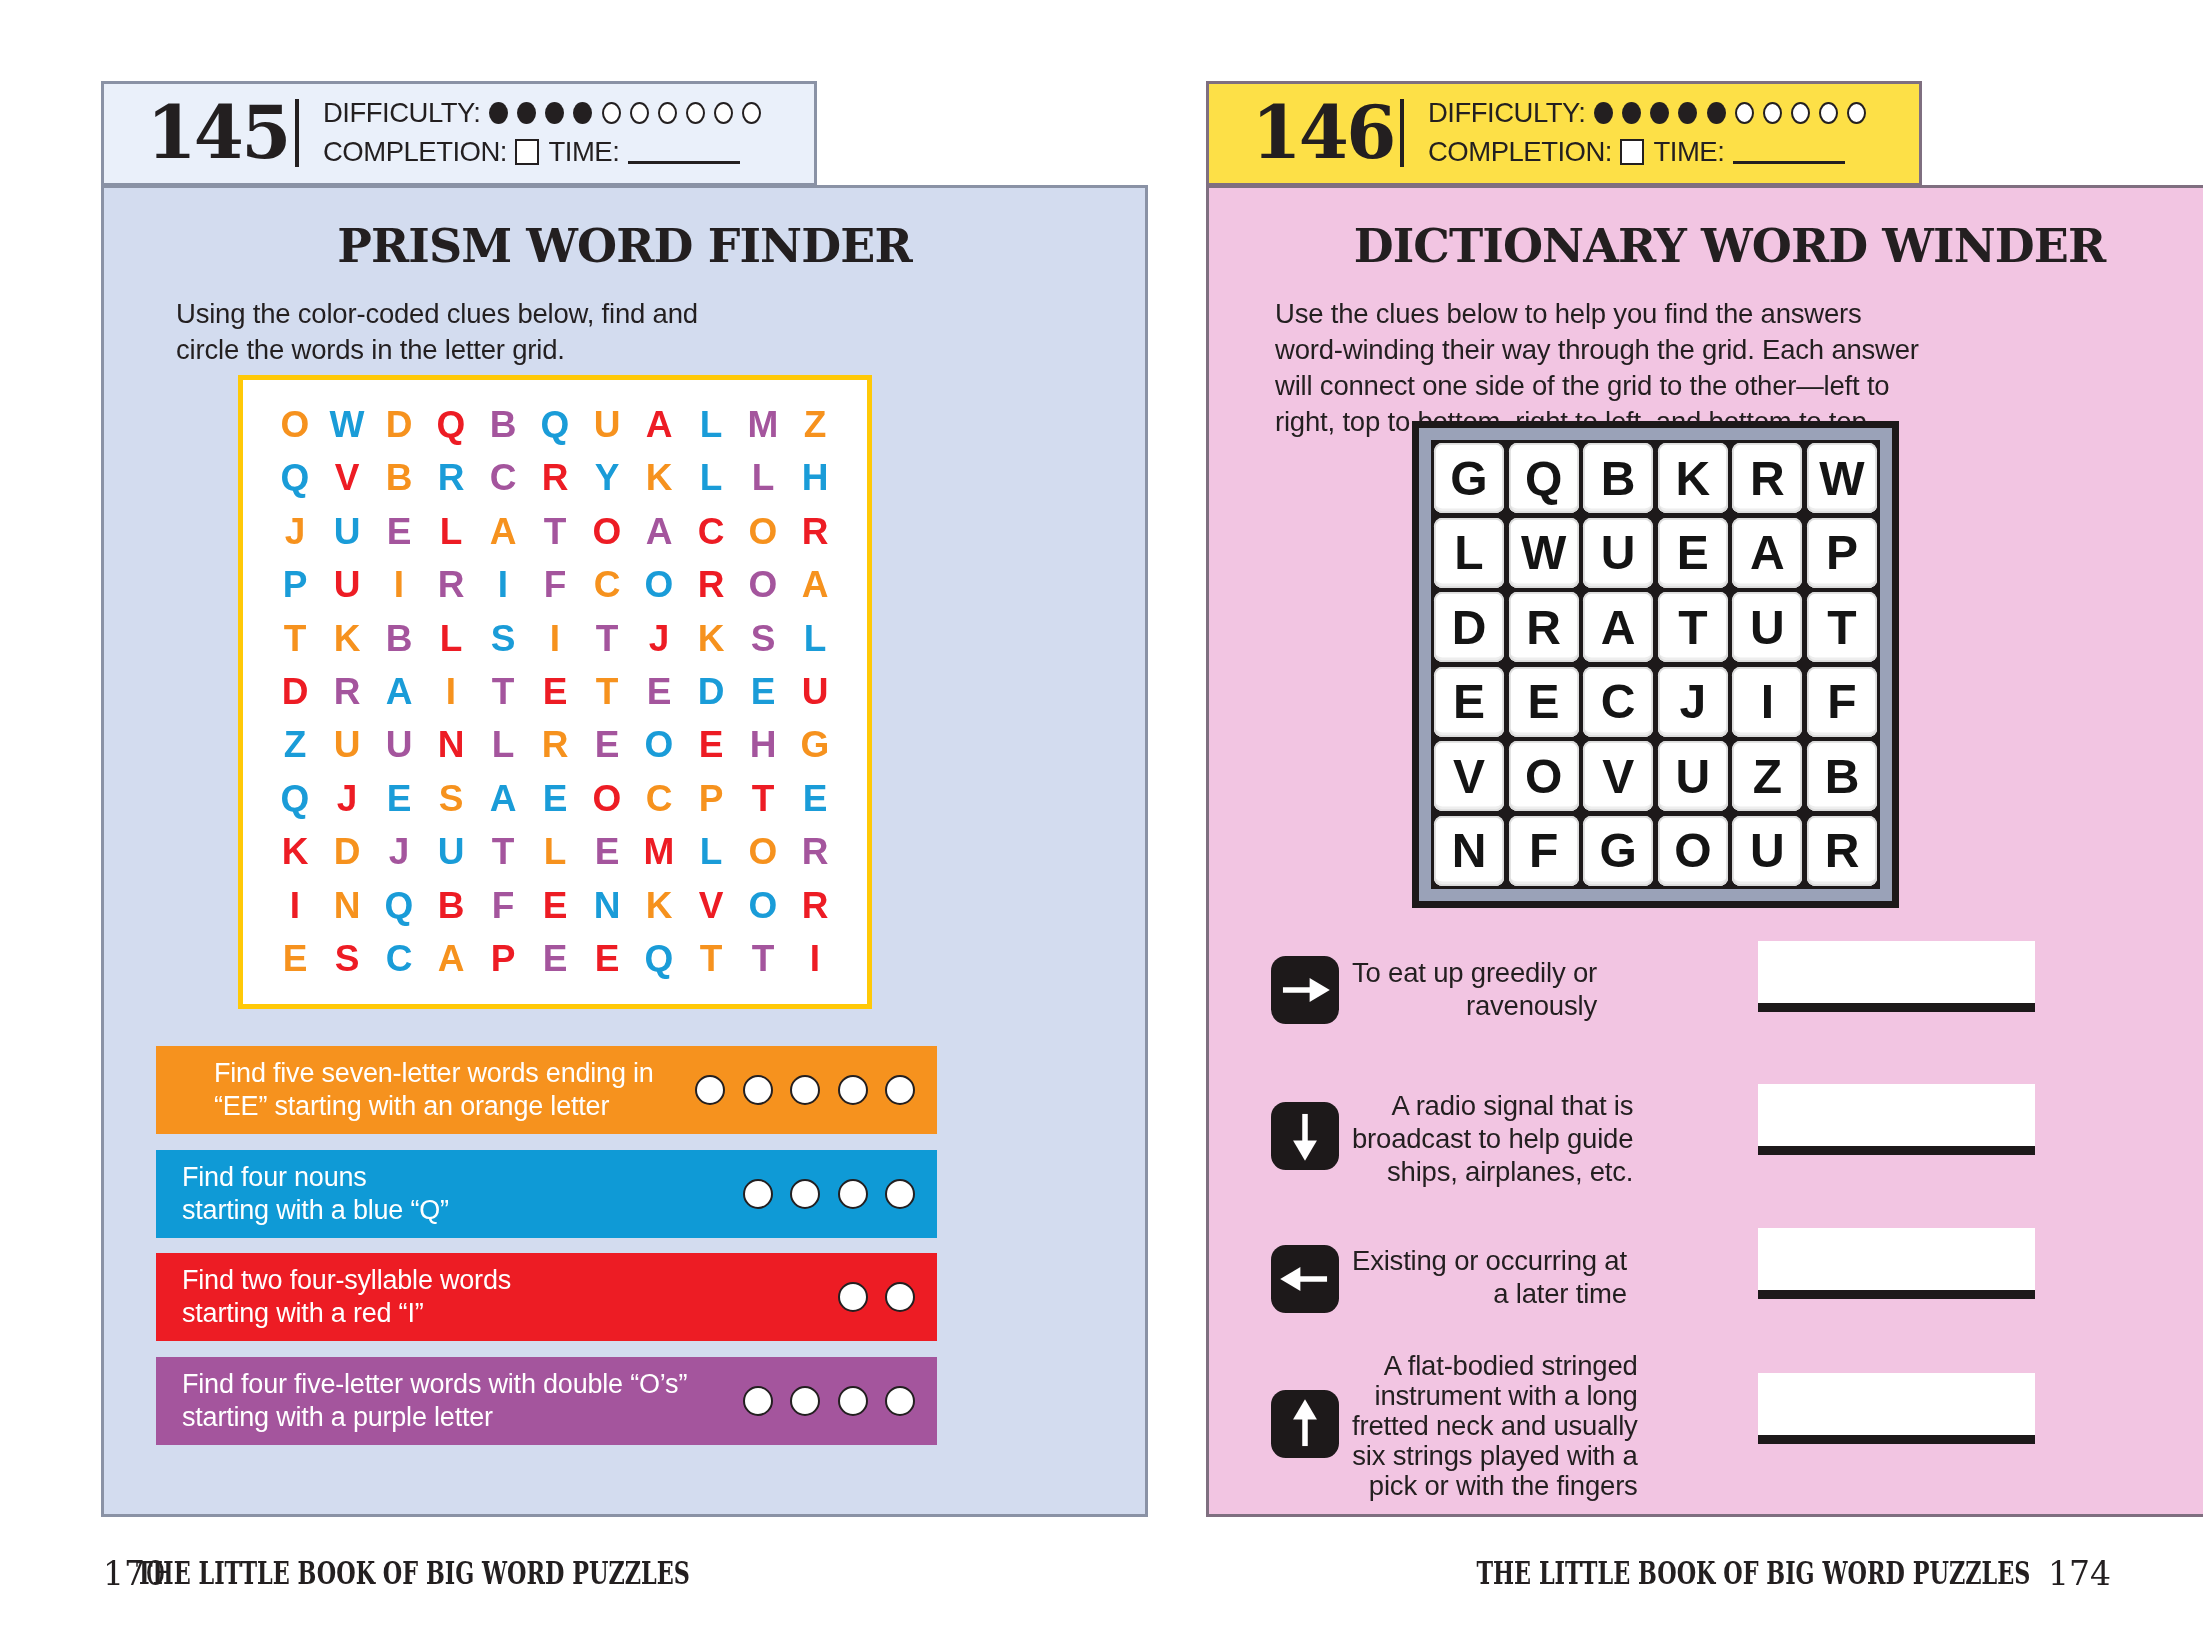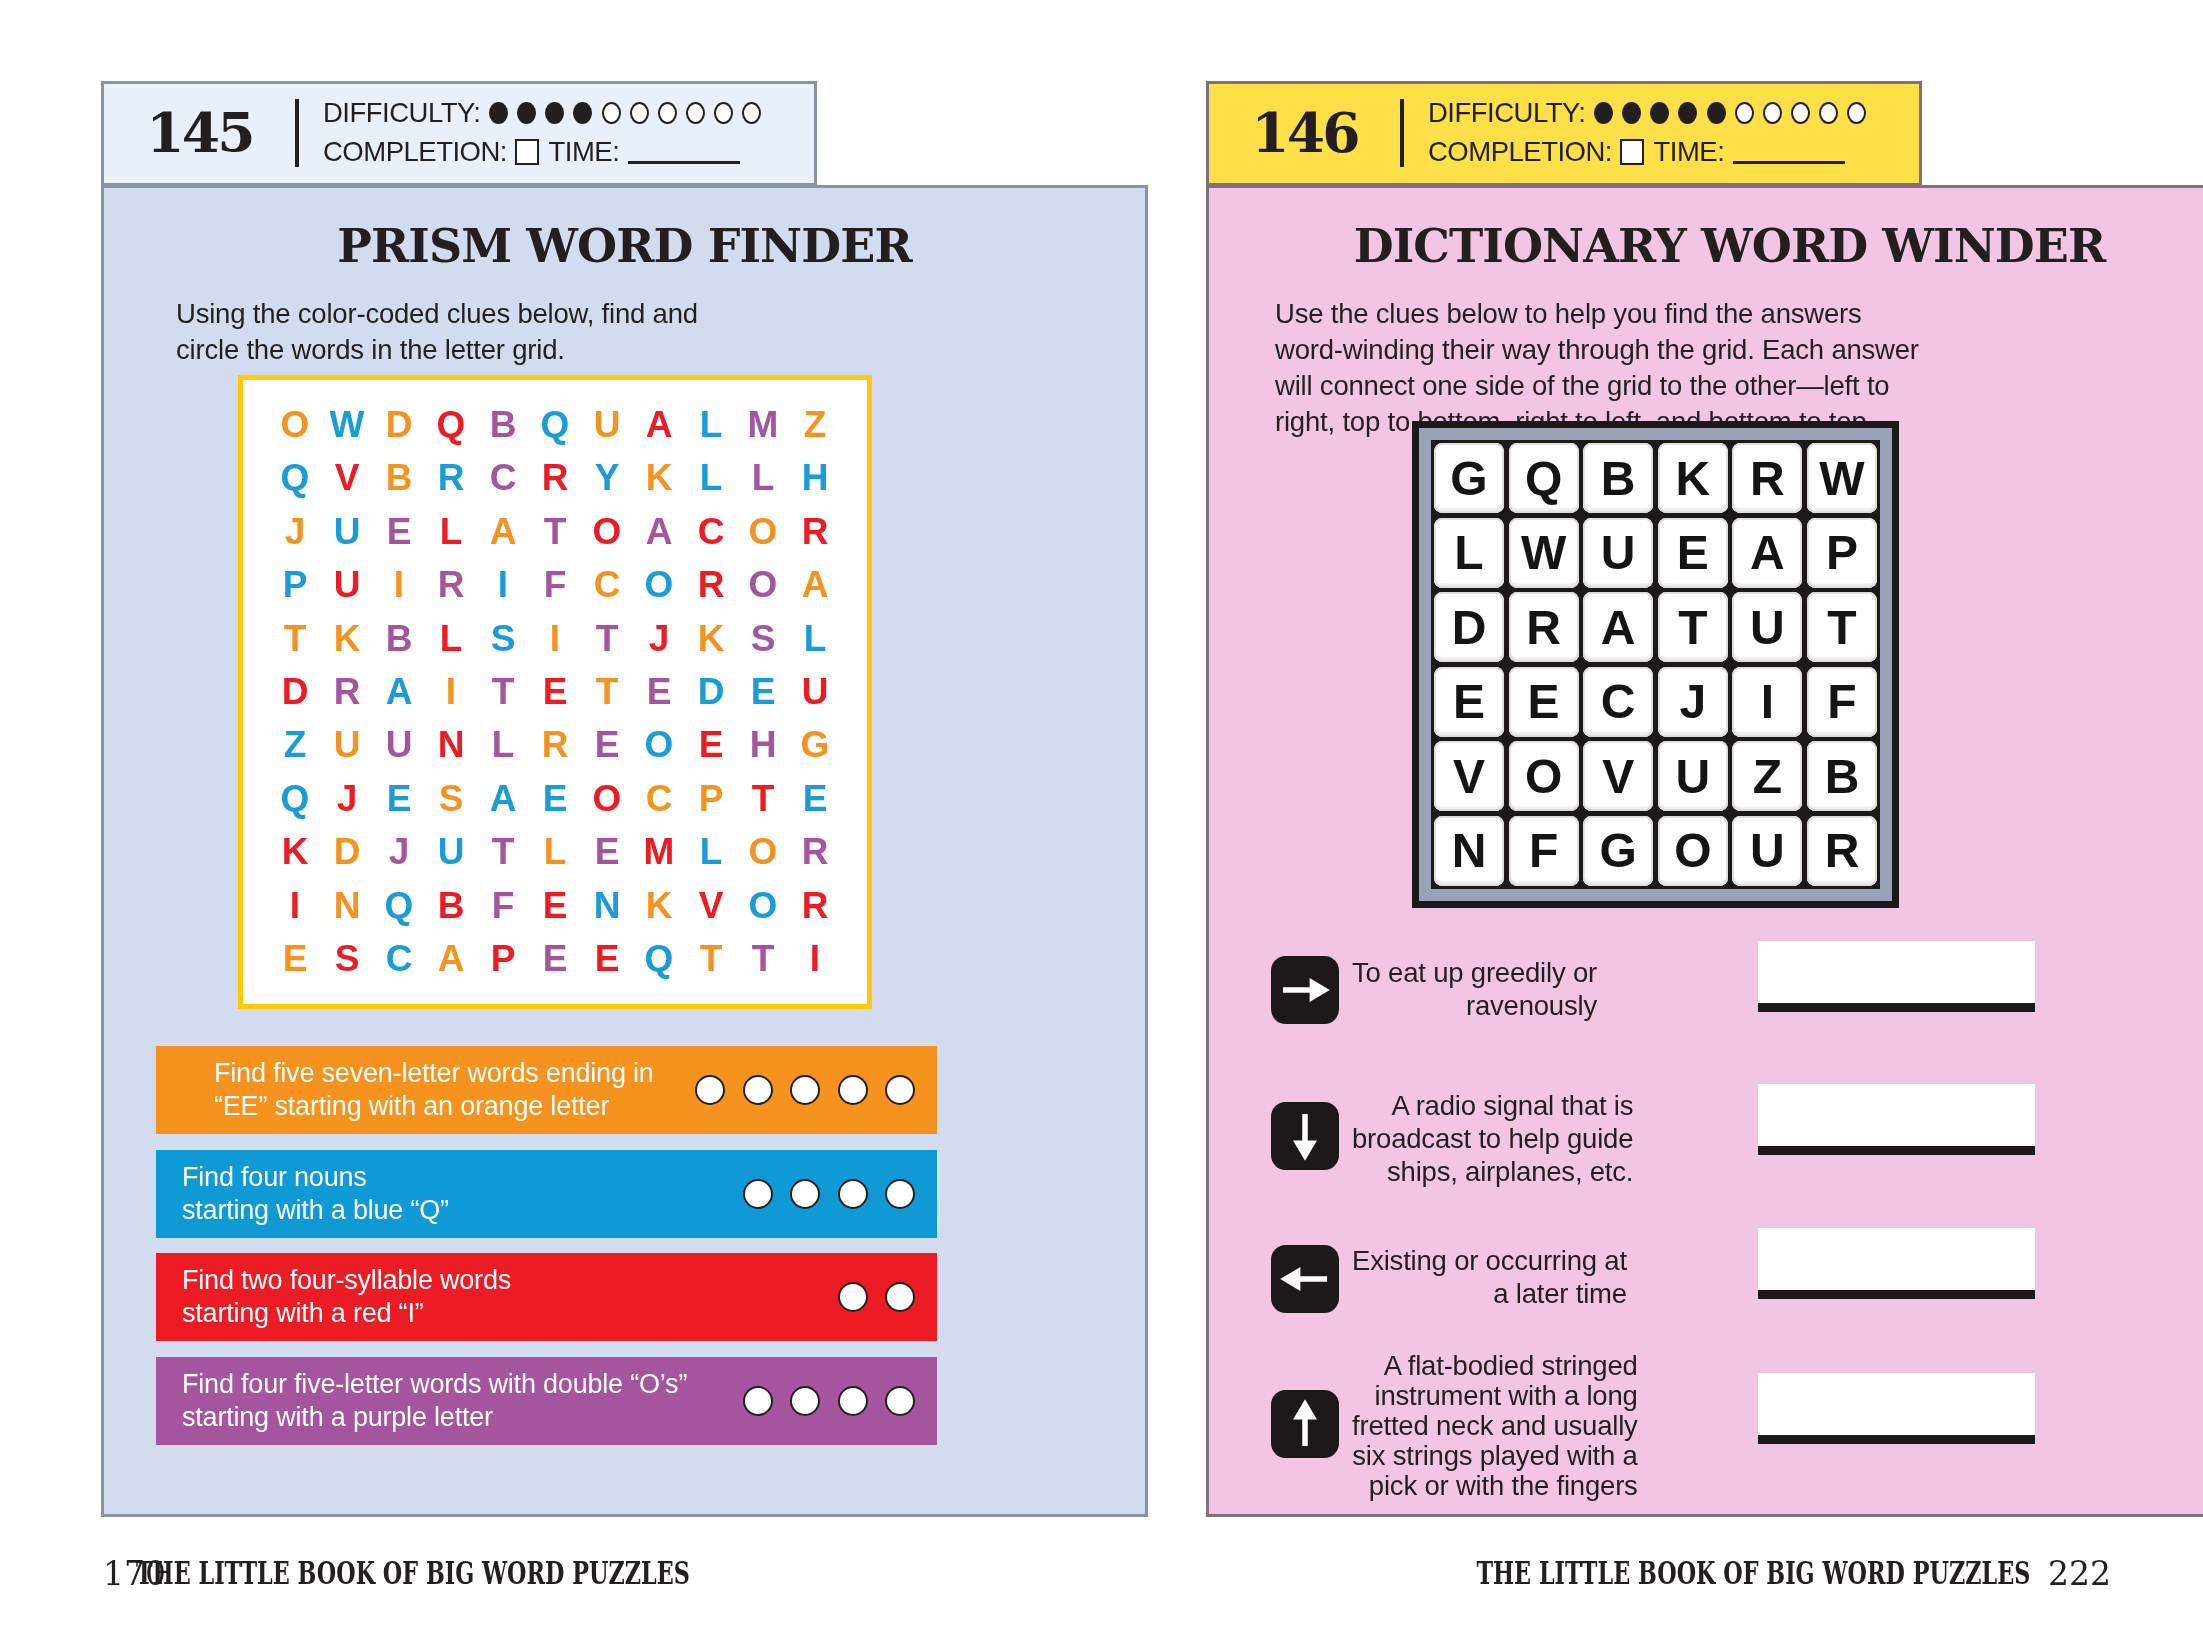--- a/index.html
+++ b/index.html
@@ -3,22 +3,22 @@
 <meta charset="utf-8">
 <style>
   html,body{margin:0;padding:0;background:#fff;}
   .canvas{position:relative;width:2204px;height:1653px;background:#ffffff;
           font-family:"Liberation Sans",sans-serif;color:#231f20;overflow:hidden;}
 
   
   .header-box{position:absolute;top:81px;height:105px;width:716px;border:3.7px solid;box-sizing:border-box;}
   #left-header{left:101px;background:#eaf0fa;border-color:#8a92a5;}
   #right-header{left:1206px;background:#fde047;border-color:#7f6f80;}
-  .ph-number{position:absolute;left:13px;top:0;width:165px;height:97px;
-             font-family:"DejaVu Serif",serif;font-weight:bold;font-size:55px;line-height:97px;
+  .ph-number{position:absolute;left:31px;top:0;width:165px;height:97px;
+             font-family:"DejaVu Serif",serif;font-weight:bold;font-size:72px;line-height:97px;
              text-align:center;letter-spacing:-2.8px;}
   .ph-divider{position:absolute;left:191px;top:14.7px;width:3.7px;height:68px;background:#231f20;}
   .ph-meta{position:absolute;left:219px;top:9.2px;}
   .ph-row{height:39px;display:flex;align-items:center;font-size:27.5px;white-space:nowrap;}
   .ph-label{margin-right:8.3px;letter-spacing:-0.5px;}
   .dots{display:inline-flex;gap:9.2px;align-items:center;}
   .dot{width:19px;height:22px;border-radius:50%;box-sizing:border-box;}
   .dot.filled{background:#231f20;}
   .dot.empty{background:#fff;border:2.8px solid #231f20;}
   .checkbox{width:24px;height:26px;background:#fff;border:2.8px solid #231f20;
@@ -388,16 +388,16 @@
             </svg></div>
           <div class="rclue-text tight">A flat-bodied stringed<br>instrument with a long<br>fretted neck and usually<br>six strings played with a<br>pick or with the fingers</div>
           <div class="rclue-box" style="top: 22px;"></div>
         </div>
       </div>
   </section>
 
   <div class="footer-num" id="left-footer-num">170</div>
   <div class="footer-title" id="left-footer-title">THE LITTLE BOOK OF BIG WORD PUZZLES</div>
   <div class="footer-title" id="right-footer-title">THE LITTLE BOOK OF BIG WORD PUZZLES</div>
-  <div class="footer-num" id="right-footer-num">222</div>
+  <div class="footer-num" id="right-footer-num">174</div>
 
 </div>
 
 
 </body></html>

